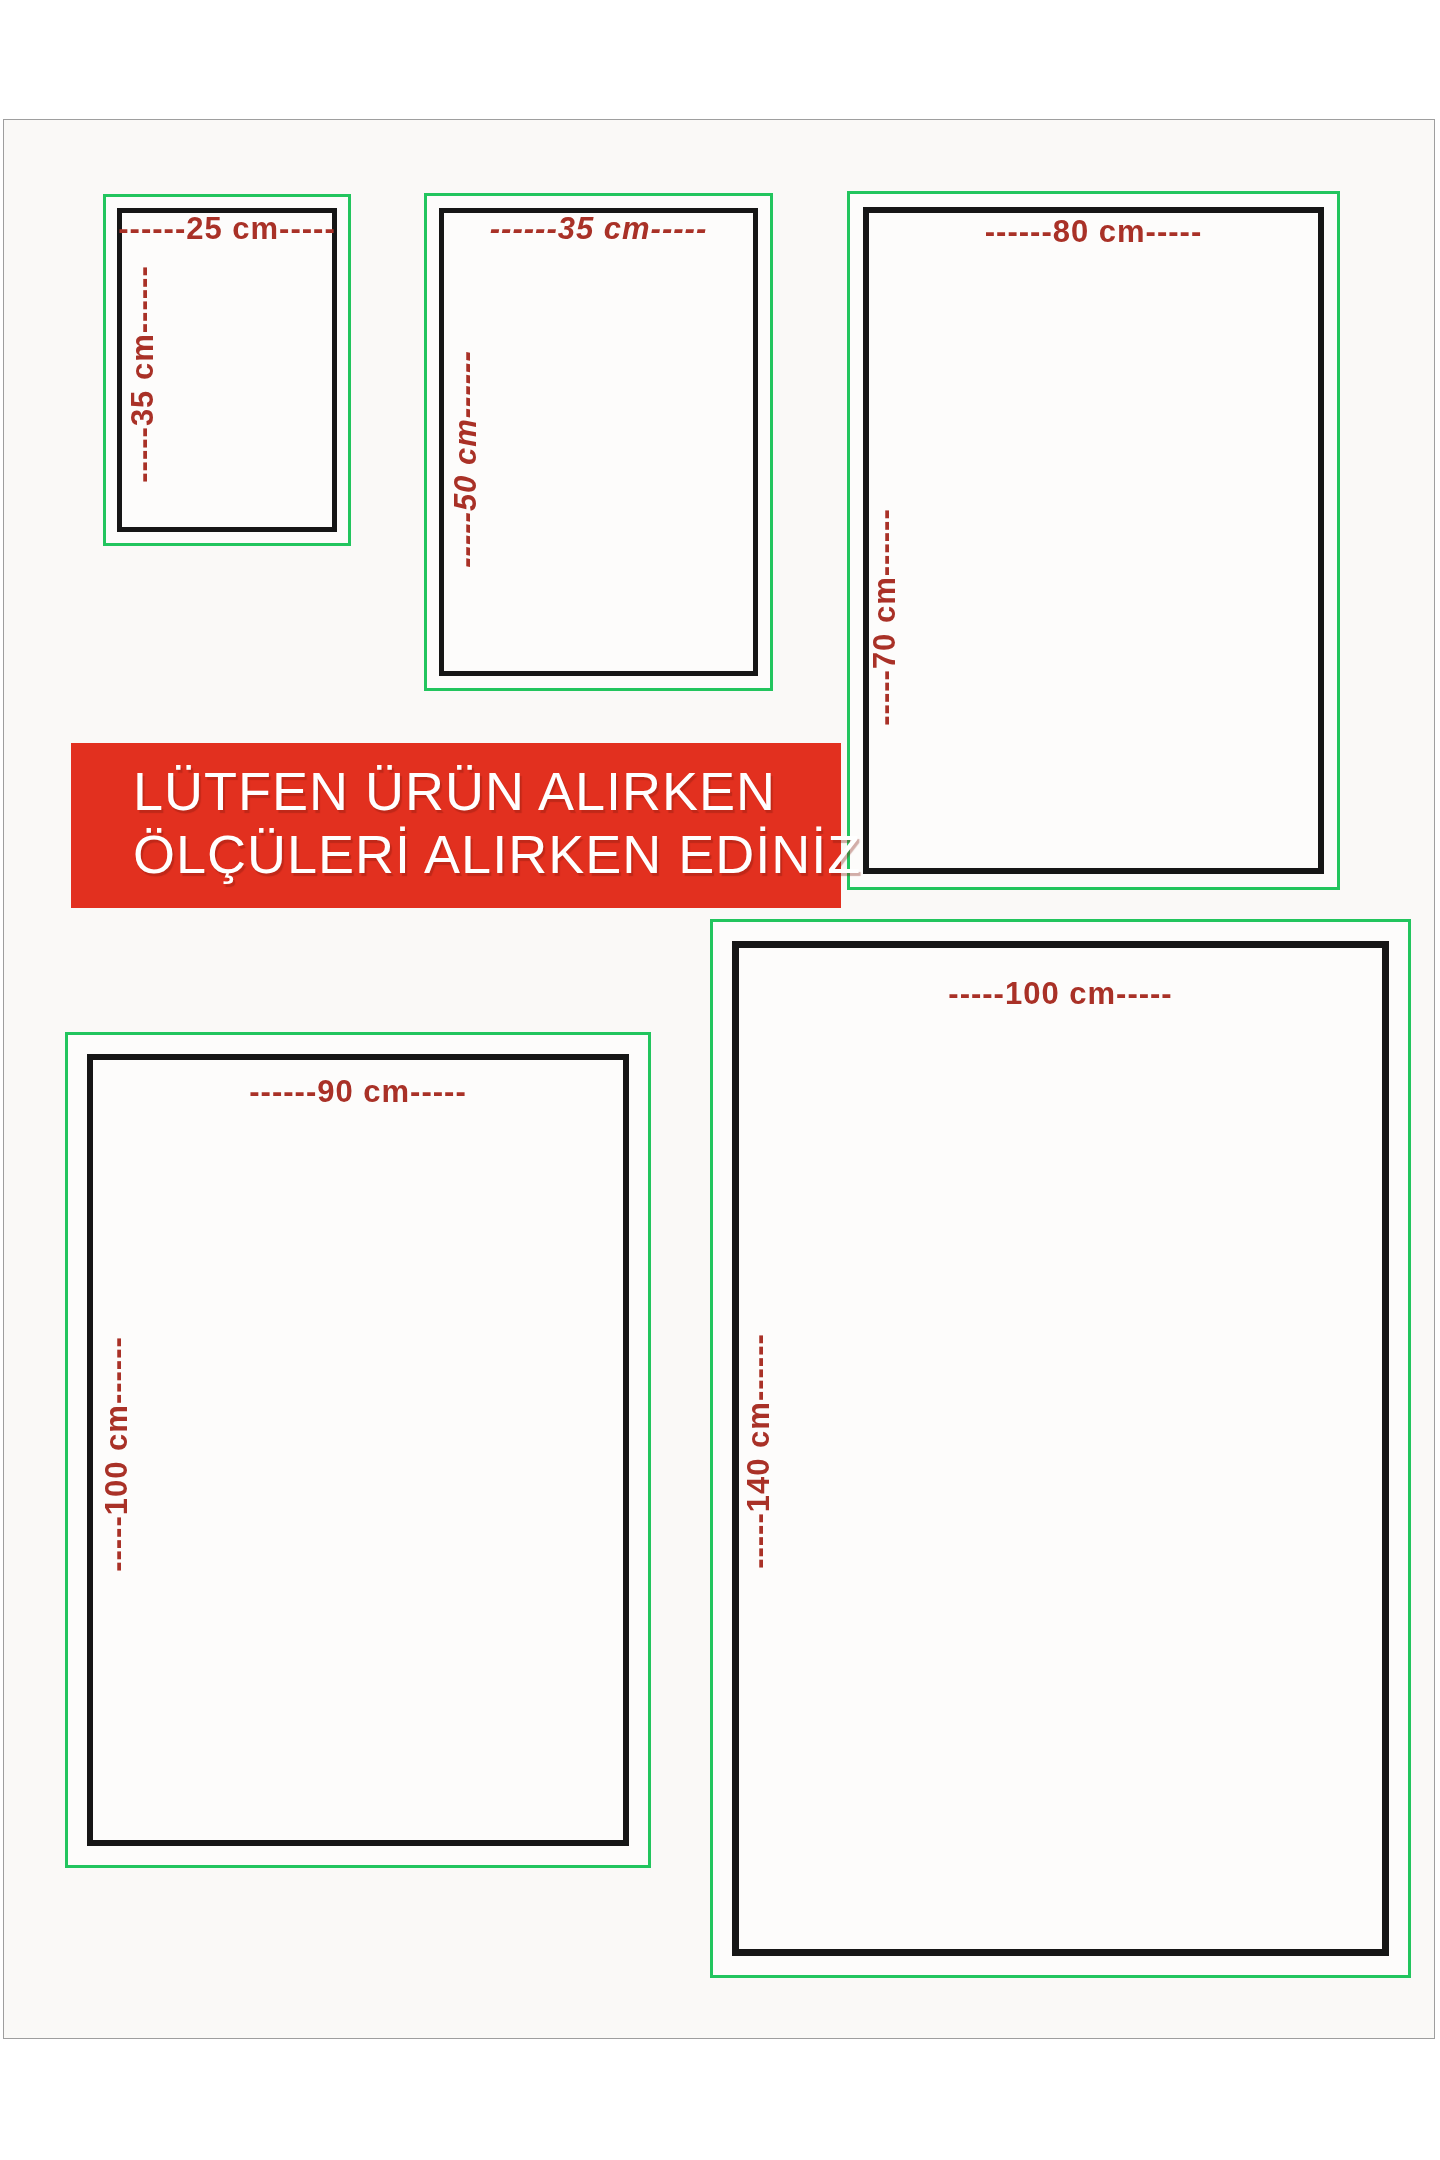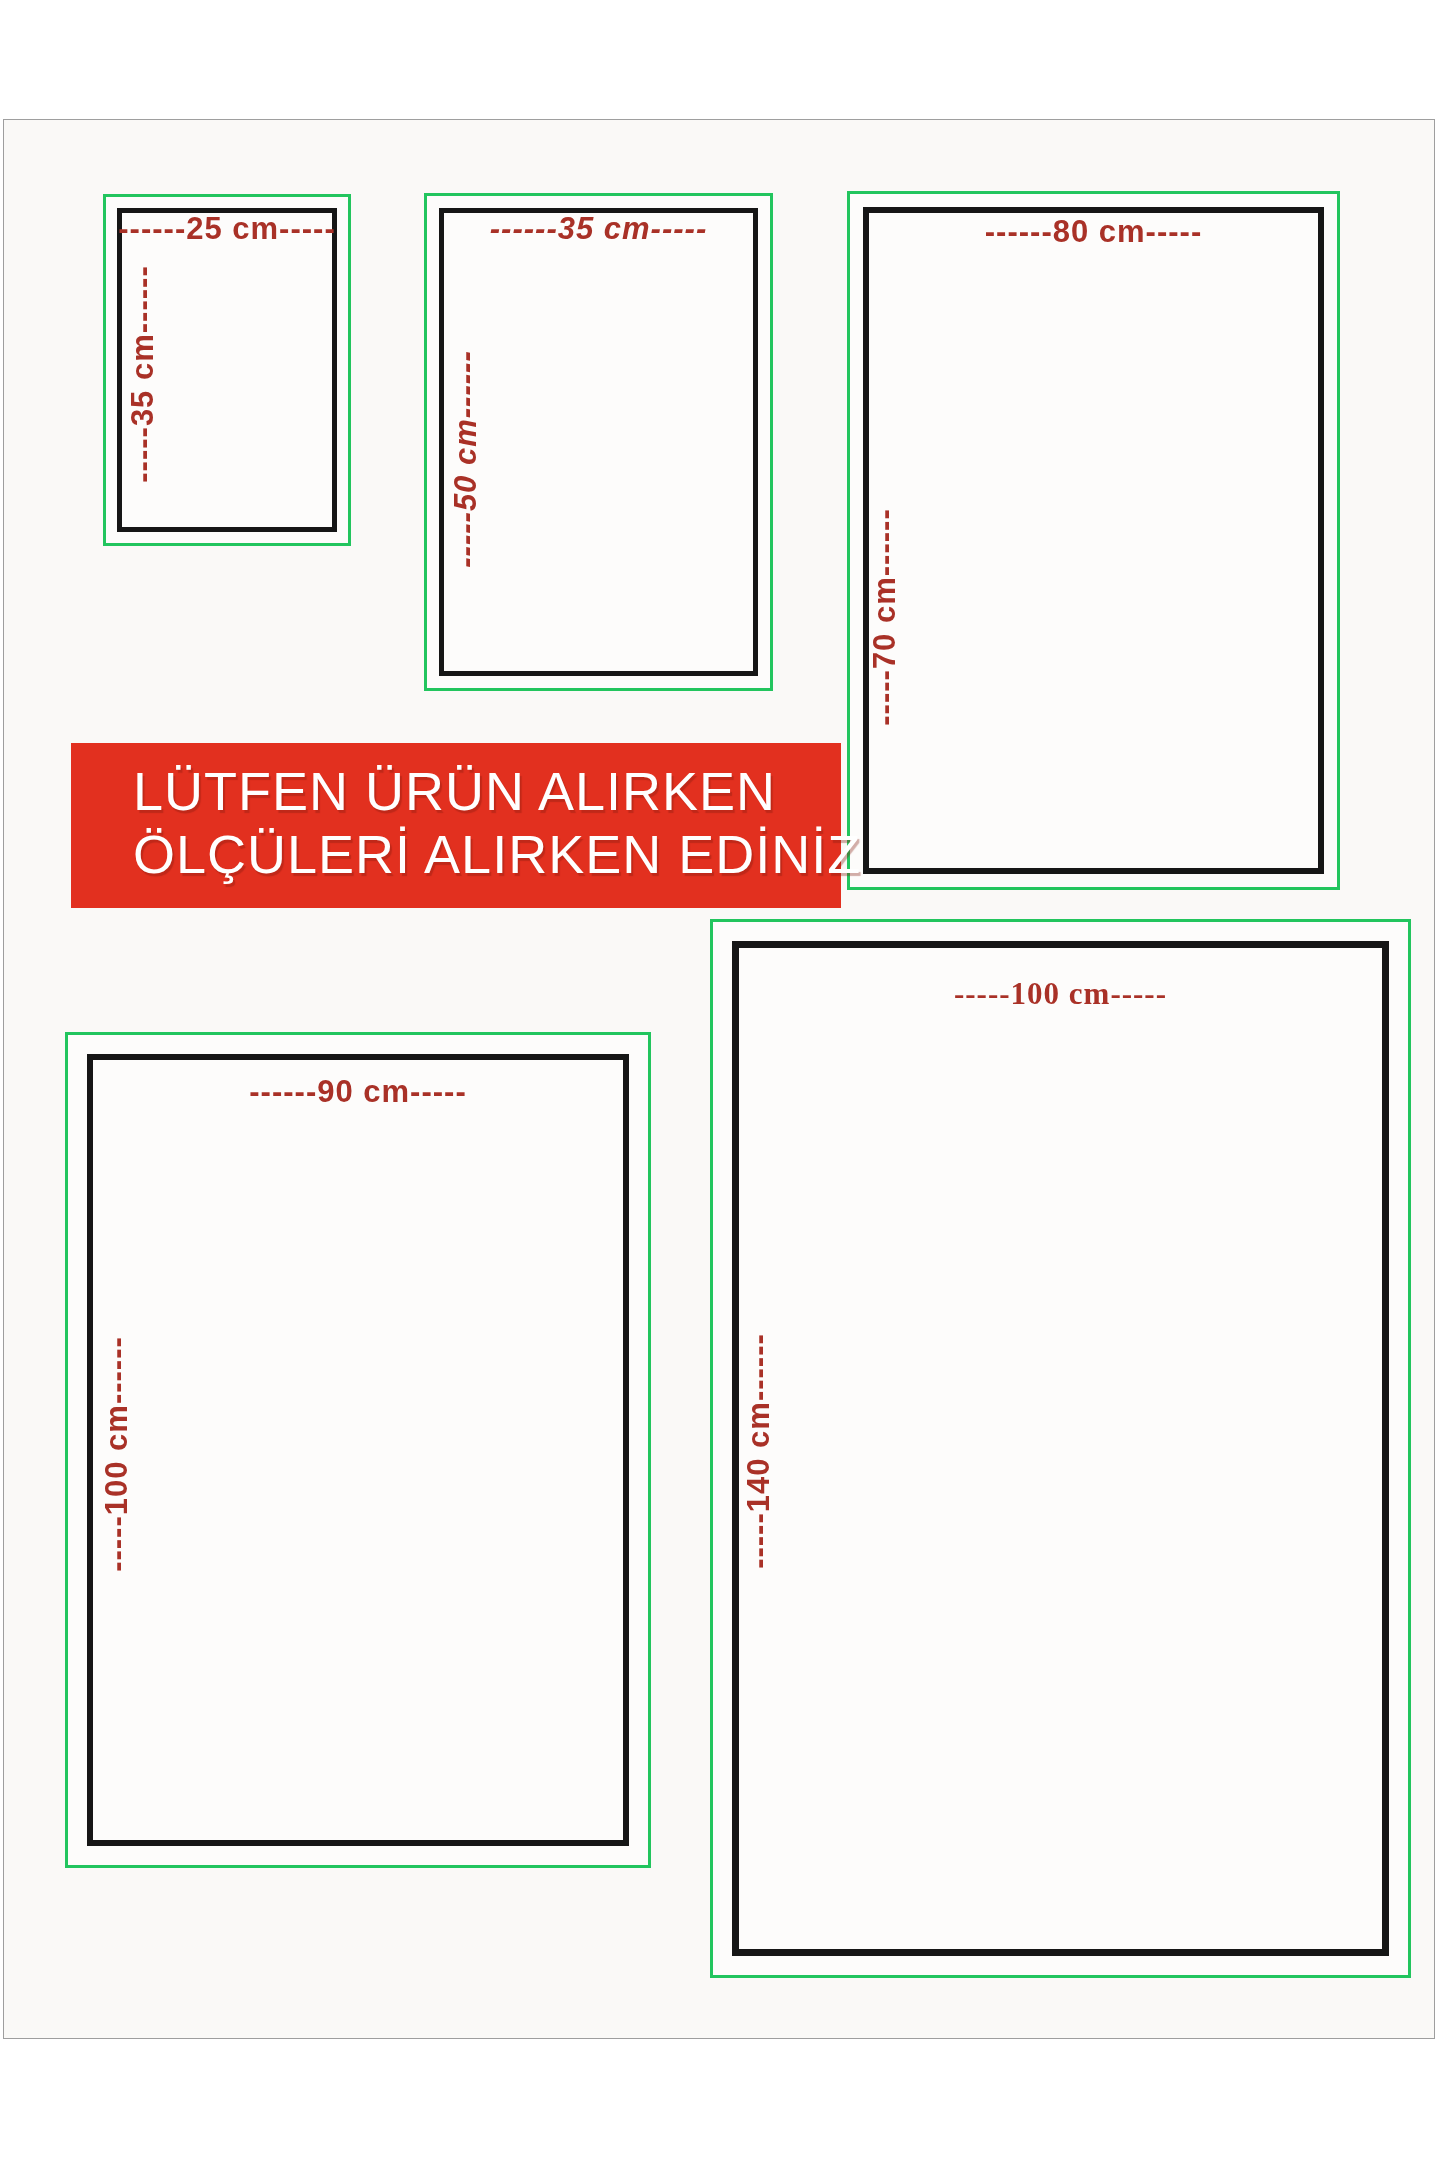--- a/index.html
+++ b/index.html
@@ -107,18 +107,18 @@
     </div>
 
     <div class="size-box" style="left:61px; top:912px; width:586px; height:836px;">
       <div class="frame" style="left:19px; top:19px; right:19px; bottom:19px; border-width:6px;"></div>
       <div class="w-label" style="top:39px;">------90 cm-----</div>
       <div class="v-label" style="left:48px; top:419px;">-----100 cm------</div>
     </div>
 
     <div class="size-box" style="left:706px; top:799px; width:701px; height:1059px;">
       <div class="frame" style="left:19px; top:19px; right:19px; bottom:19px; border-width:7px;"></div>
-      <div class="w-label" style="top:54px;font-family:Liberation Serif, serif;">-----100 cm-----</div>
+      <div class="w-label" style="top:54px;">-----100 cm-----</div>
       <div class="v-label" style="left:45px; top:529px;">-----140 cm------</div>
     </div>
 
   </div>
 </div>
 
 </body></html>

